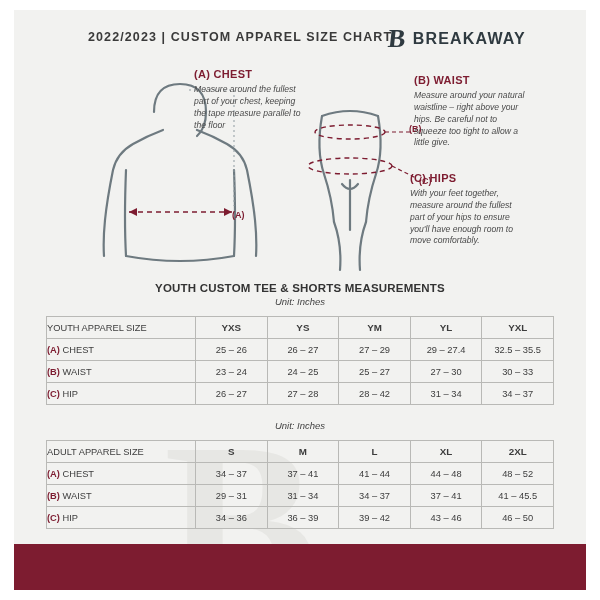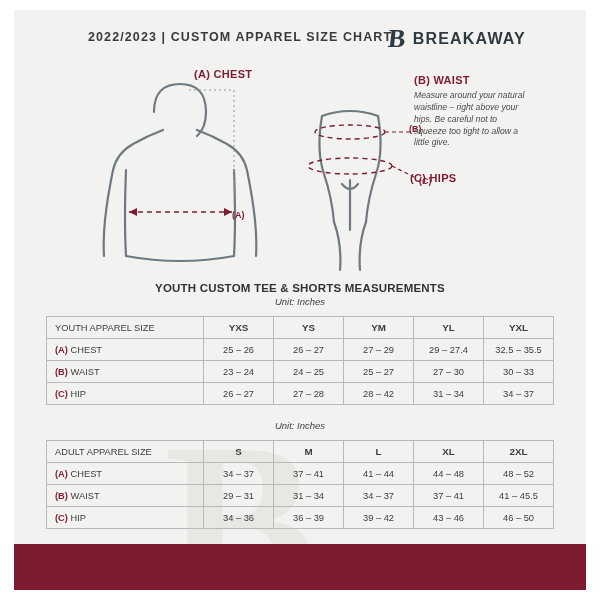--- a/index.html
+++ b/index.html
@@ -153,21 +153,20 @@
   th, td {
     border: 1px solid #b9b9b6;
     height: 21px;
     font-size: 9.3px;
     color: #3c3c3c;
     text-align: center;
     padding: 0;
   }
   th.rowhead, td.rowhead {
     text-align: left;
-    padding-left: 8px;
     width: 148px;
   }
   th {
     font-weight: normal;
     font-size: 9.3px;
     color: #3c3c3c;
   }
   th.size {
     font-weight: bold;
     font-size: 9.8px;
@@ -237,27 +236,29 @@
           <line x1="318" y1="106" x2="342" y2="118"></line>
         </g>
       </svg>
 
       <div style="position:absolute;left:218px;top:150px;font-size:9px;font-weight:bold;color:#7d1c30;">(A)</div>
       <div style="position:absolute;left:395px;top:64px;font-size:9px;font-weight:bold;color:#7d1c30;">(B)</div>
       <div style="position:absolute;left:405px;top:116px;font-size:9px;font-weight:bold;color:#7d1c30;">(C)</div>
 
       <div class="callout c-chest">
         <h3><span class="lbl">(A)</span> <span>CHEST</span></h3>
+        <p>Measure around the fullest part of your chest, keeping the tape measure parallel to the floor</p>
       </div>
       <div class="callout c-waist">
         <h3><span class="lbl">(B)</span> <span>WAIST</span></h3>
         <p>Measure around your natural waistline – right above your hips. Be careful not to squeeze too tight to allow a little give.</p>
       </div>
       <div class="callout c-hips">
         <h3><span class="lbl">(C)</span> <span>HIPS</span></h3>
+        <p>With your feet together, measure around the fullest part of your hips to ensure you'll have enough room to move comfortably.</p>
       </div>
     </div>
 
     <div class="tbl-wrap youth-wrap">
       <div class="section-title">YOUTH CUSTOM TEE &amp; SHORTS MEASUREMENTS</div>
       <div class="section-sub">Unit: Inches</div>
       <table>
         <thead>
           <tr>
             <th class="rowhead">YOUTH APPAREL SIZE</th>

